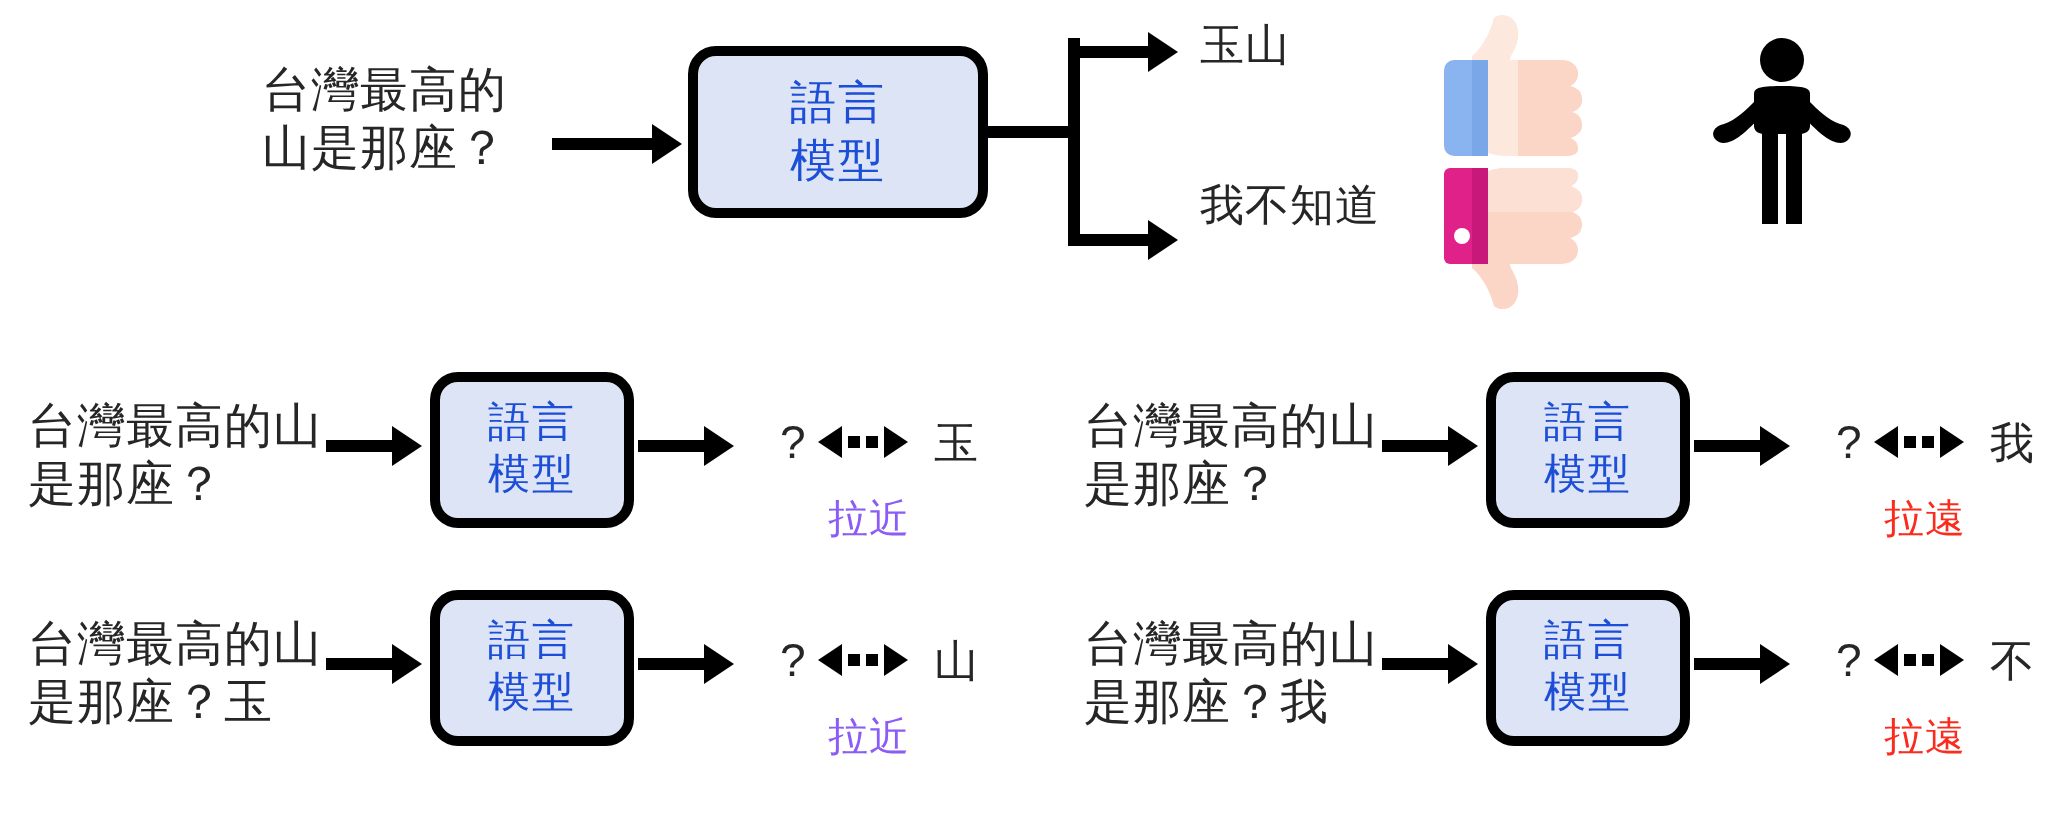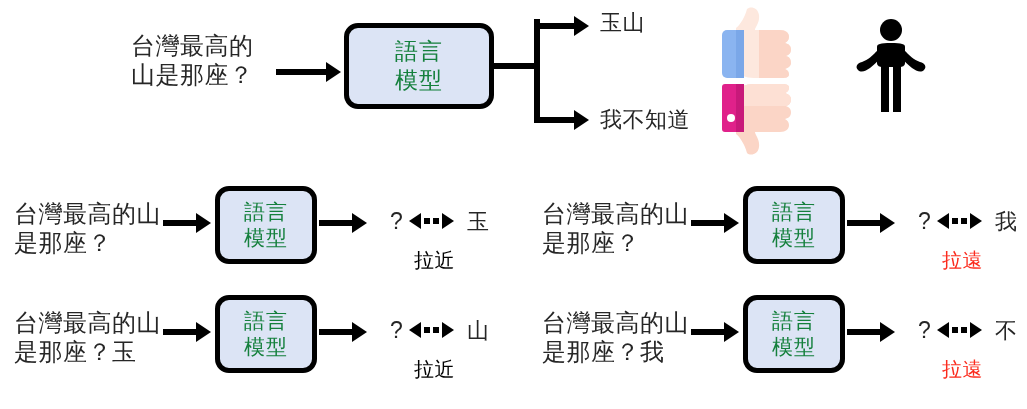--- a/index.html
+++ b/index.html
@@ -39,39 +39,39 @@
     font-size: 23px;
     color: #262626;
     font-weight: 500;
   }
   .pull-label {
     font-size: 20px;
     line-height: 22px;
     letter-spacing: 0.5px;
     white-space: nowrap;
   }
-  .pull-near { color: #000000; }
+  .pull-near { color: #8b5cf6; }
   .pull-far  { color: #fb2b1d; }
 
   
   .lmbox {
     background: #dce4f5;
     border: 5px solid #000000;
     border-radius: 14px;
     box-sizing: border-box;
     display: flex;
     align-items: center;
     justify-content: center;
   }
   .lmbox .lmlabel {
     font-size: 23px;
     line-height: 29px;
     text-align: left;
     white-space: pre-line;
-    color: #15803d;
+    color: #1d4ed8;
     letter-spacing: 1px;
   }
   .lmbox.small .lmlabel { font-size: 21px; line-height: 26px; }
 
   
   .hline {
     background: #000;
     height: 6px;
   }
   .vline {
@@ -135,21 +135,21 @@
   </div>
 
   <div class="abs arrow-right" style="left:40px; top:95px;">
     <div class="hline" style="width:40px;"></div>
     <div class="arrowhead"></div>
   </div>
 </div>
 
 <div class="abs outtext" style="left:600px; top:10px;">玉山</div>
 
-<div class="abs outtext" style="left:600px; top:107px;text-align:center;">我不知道</div>
+<div class="abs outtext" style="left:600px; top:90px;text-align:center;">我不知道</div>
 
 <div class="abs" style="left:714px; top:6px; width:82px; height:72px;">
   <svg class="icon-svg" width="82" height="72" viewBox="0 0 82 72">
     <path d="M33 3 C36 0 44 1 45 9 C46 17 41 21 41 24 L66 24 C72 24 75 27 75 31 C75 34 73 36 71 37 C75 38 77 40 77 44 C77 47 75 49 72 50 C76 51 77 54 77 57 C77 60 74 62 71 63 C74 64 75 66 75 69 C74 72 71 72 66 72 L40 72 C31 72 26 69 22 65 L22 22 C26 19 31 11 33 3 Z" fill="#fde8de"></path>
     <path d="M45 24 L66 24 C72 24 75 27 75 31 C75 34 73 36 71 37 C75 38 77 40 77 44 C77 47 75 49 72 50 C76 51 77 54 77 57 C77 60 74 62 71 63 C74 64 75 66 75 69 C74 72 71 72 66 72 L45 72 Z" fill="#fbd5c6"></path>
     <rect x="8" y="24" width="22" height="48" rx="5" fill="#8ab4f0"></rect>
     <rect x="22" y="24" width="8" height="48" fill="#7aa7e8"></rect>
   </svg>
 </div>
 

